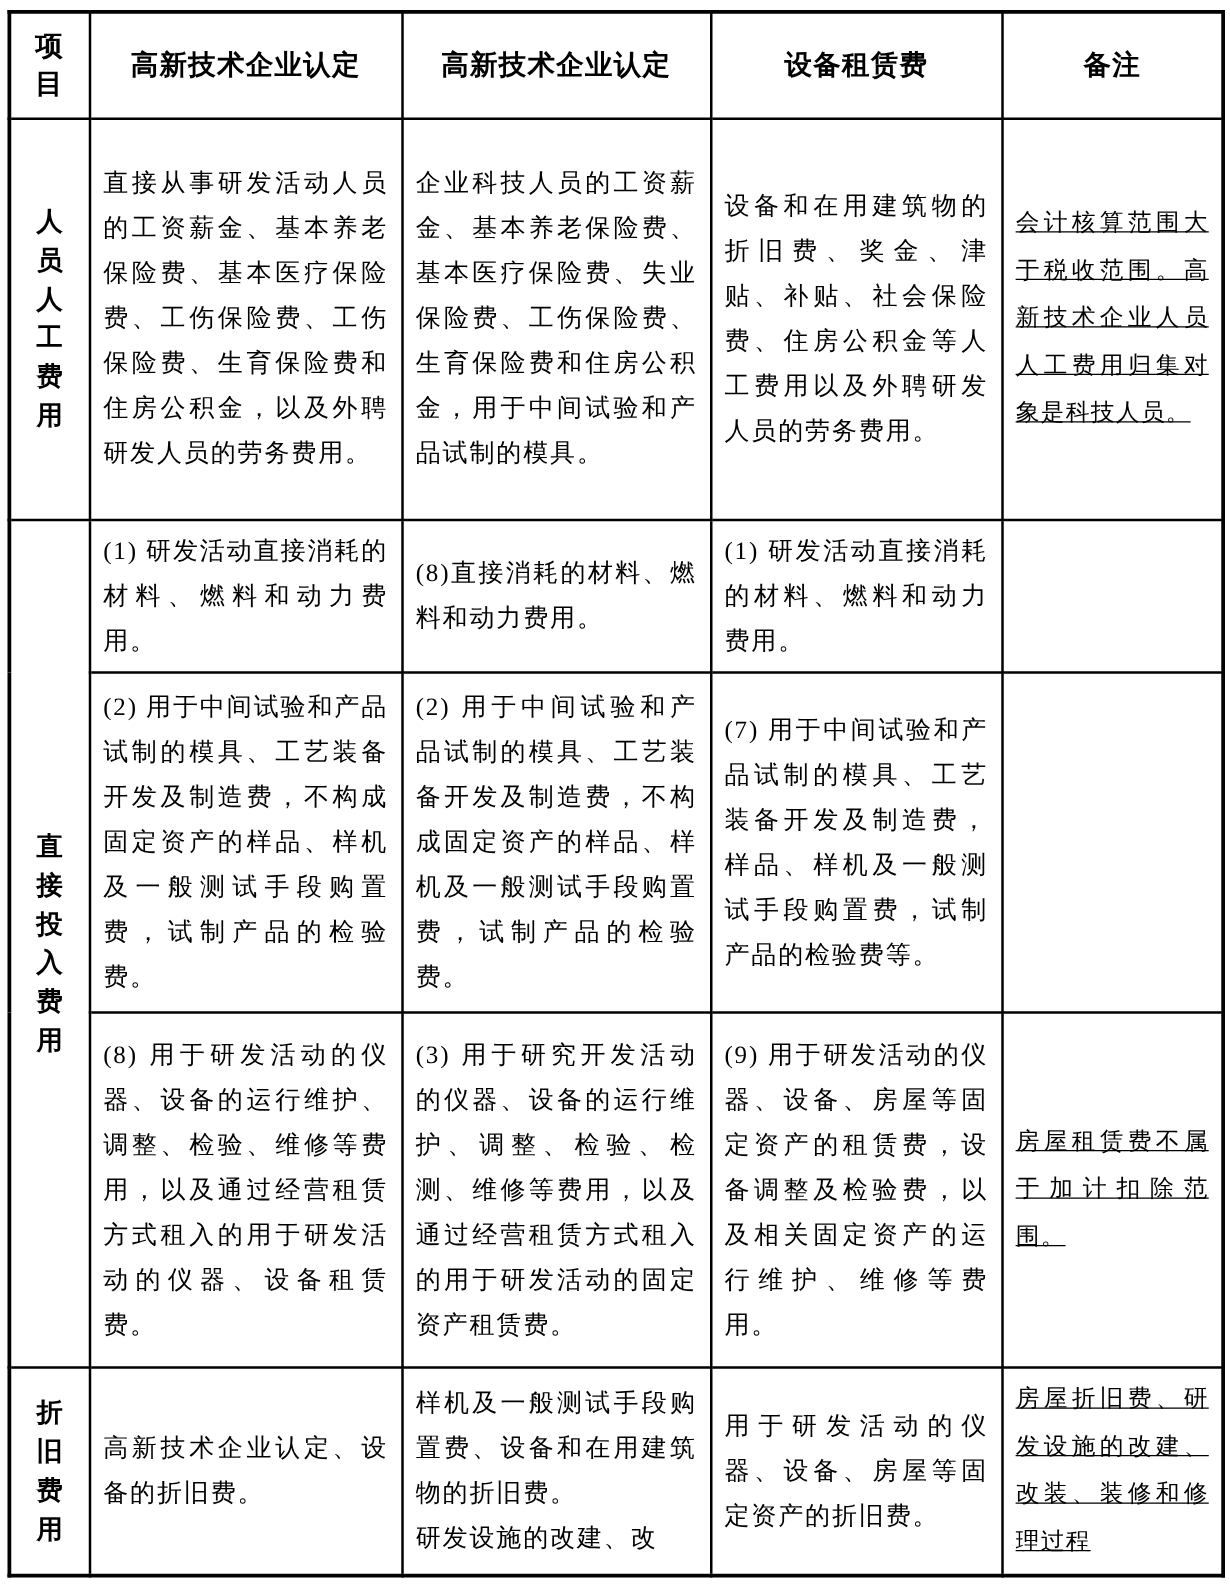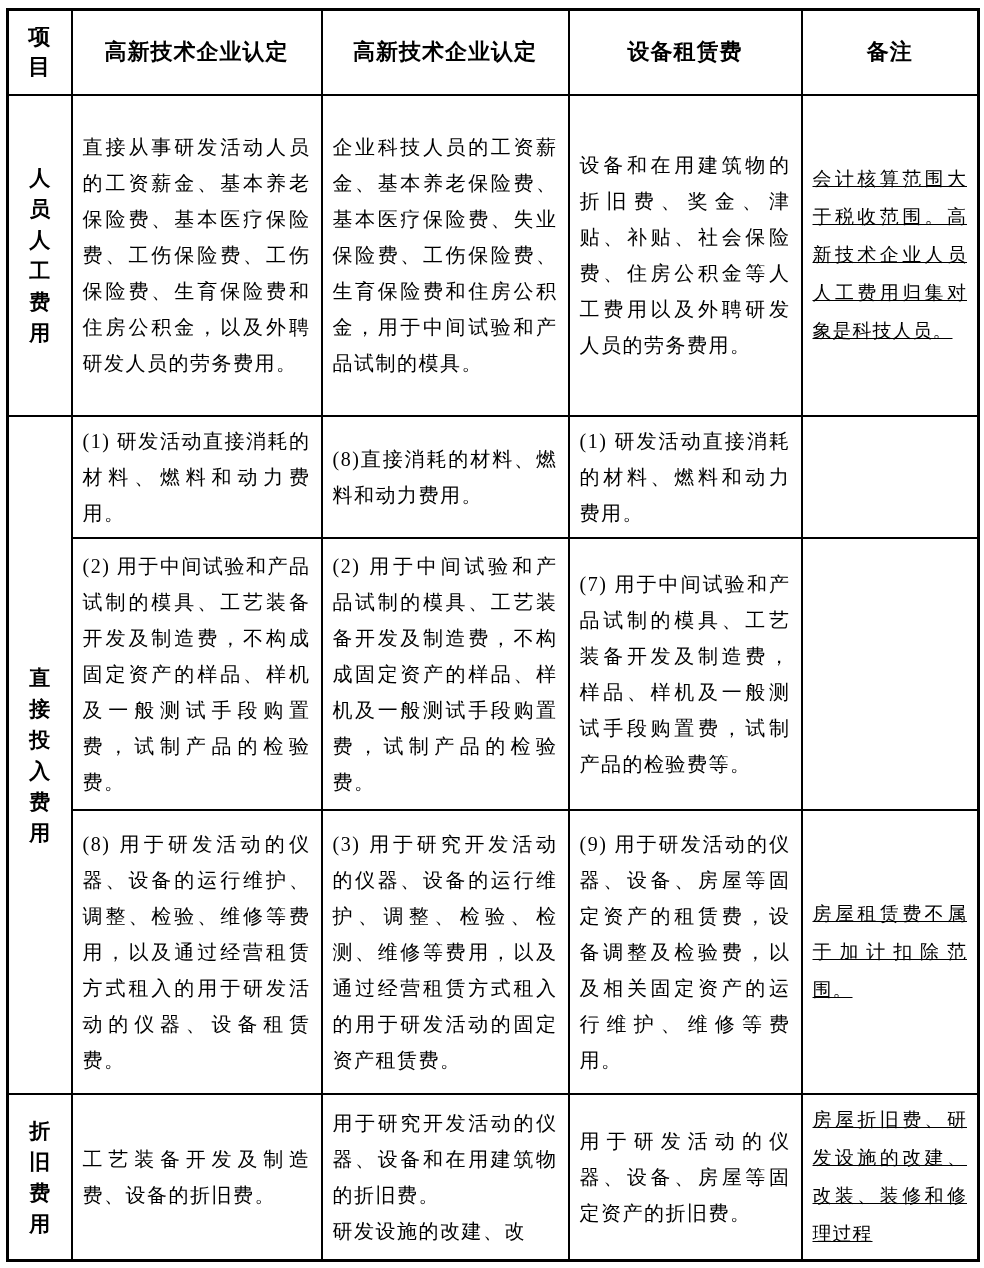--- a/index.html
+++ b/index.html
@@ -138,21 +138,21 @@
       <td class="body">(3) 用于研究开发活动的仪器、设备的运行维护、调整、检验、检测、维修等费用，以及通过经营租赁方式租入的用于研发活动的固定资产租赁费。</td>
       <td class="body">(9) 用于研发活动的仪器、设备、房屋等固定资产的租赁费，设备调整及检验费，以及相关固定资产的运行维护、维修等费用。</td>
       <td class="note">房屋租赁费不属于加计扣除范围。</td>
     </tr>
 
     <tr class="h-row3">
       <th class="rowlab">折
 旧
 费
 用</th>
-      <td class="body">工艺装备开发及制造费、设备的折旧费。</td>
-      <td class="body">用于研究开发活动的仪器、设备和在用建筑物的折旧费。
+      <td class="body">高新技术企业认定、设备的折旧费。</td>
+      <td class="body">样机及一般测试手段购置费、设备和在用建筑物的折旧费。
 研发设施的改建、改</td>
       <td class="body">用于研发活动的仪器、设备、房屋等固定资产的折旧费。</td>
       <td class="note">房屋折旧费、研发设施的改建、改装、装修和修理过程</td>
     </tr>
   </tbody>
     </table>
 </div>
 
 </body></html>

